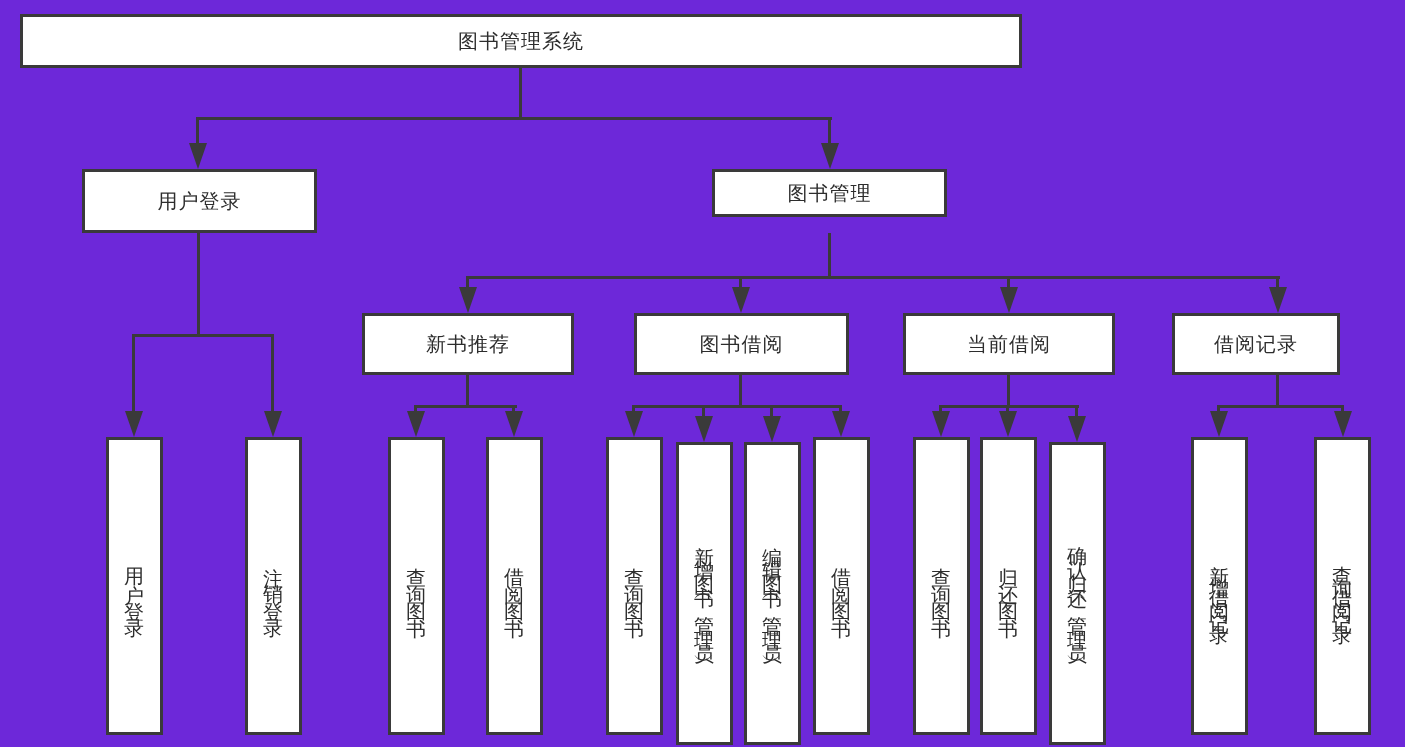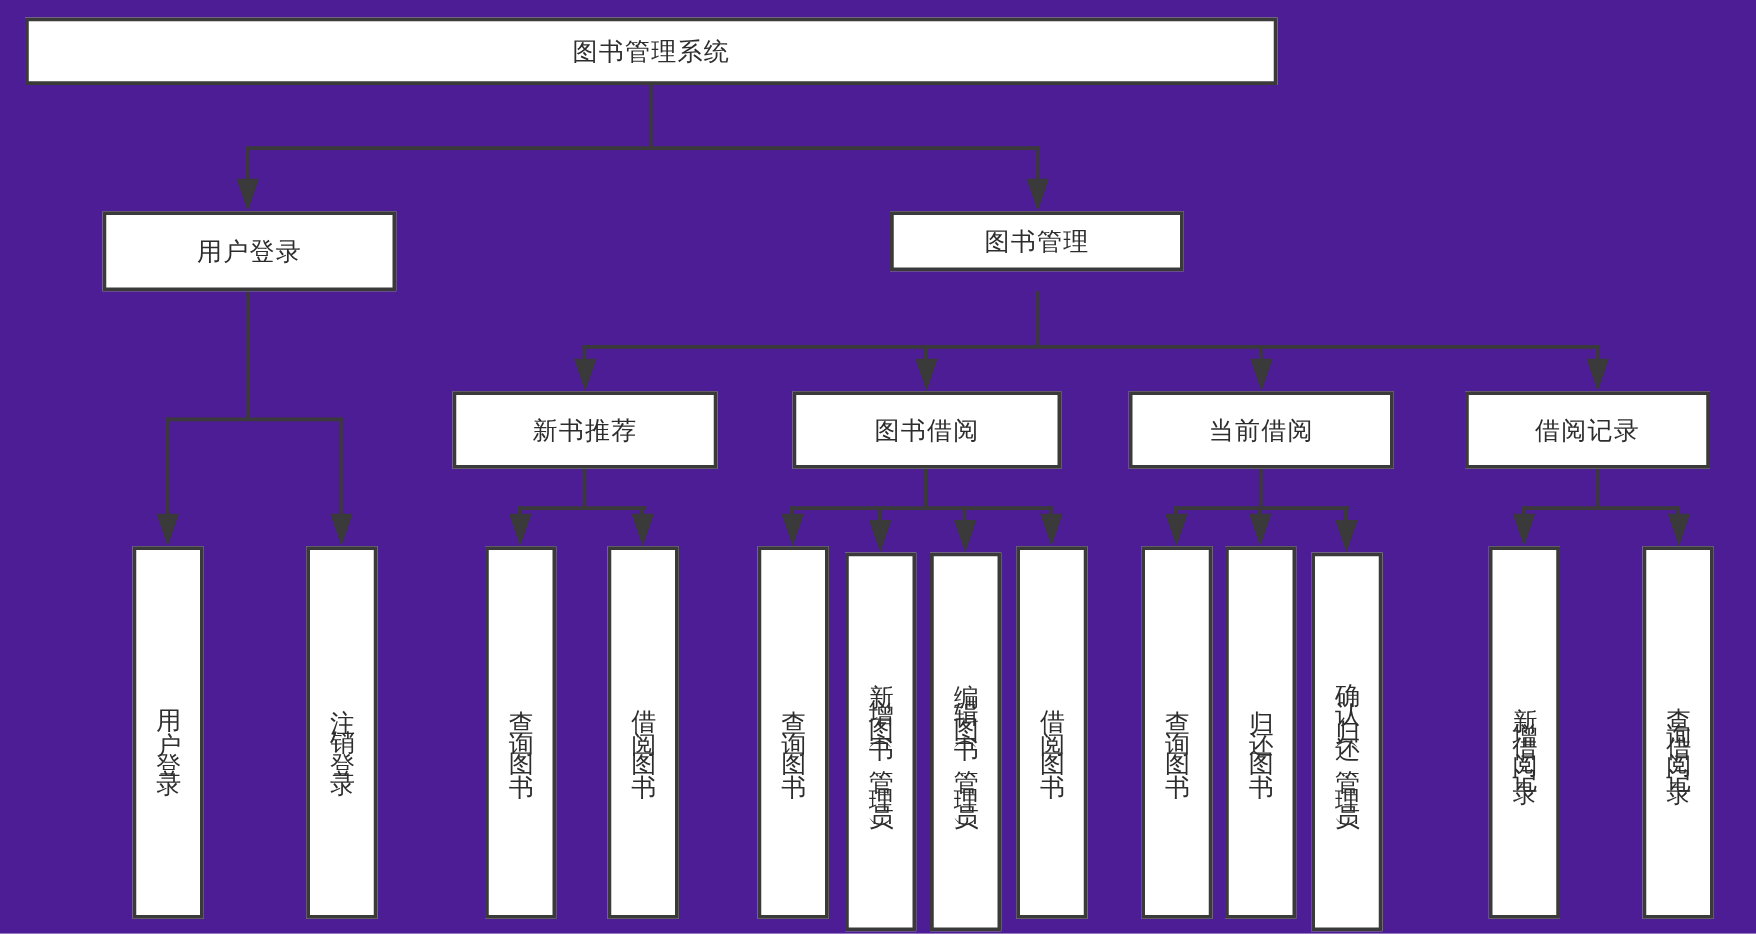--- a/index.html
+++ b/index.html
@@ -4,21 +4,21 @@
 <style>
   :root{
     --line:#3a3a3a;
     --text:#2d2d2d;
     --wm:#b0b0b0;
   }
   html,body{margin:0;padding:0;background:#fff;}
   #canvas{
     position:relative;
     width:1405px;height:747px;
-    background:#4c1d95;
+    background:#6d28d9;
     font-family:"Liberation Sans","DejaVu Sans",sans-serif;
     color:var(--text);
     overflow:hidden;
   }
   .box{
     position:absolute;
     box-sizing:border-box;
     border:3px solid var(--line);
     background:#fff;
     display:flex;
@@ -73,21 +73,21 @@
 
   <div class="box" style="left:634px;top:313px;width:215px;height:62px;">
     <span>图书借阅</span>
   </div>
   <div class="box" style="left:362px;top:313px;width:212px;height:62px;">
     <span>新书推荐</span>
   </div>
   <div class="box" style="left:903px;top:313px;width:212px;height:62px;">
     <span>当前借阅</span>
   </div>
-  <div class="box" style="left:1172px;top:313px;width:196px;height:62px;">
+  <div class="box" style="left:1172px;top:313px;width:168px;height:62px;">
     <span>借阅记录</span>
   </div>
 
   <div class="box vert" style="left:106px;top:437px;width:57px;height:298px;">
     <span>用户登录</span>
   </div>
   <div class="box vert" style="left:245px;top:437px;width:57px;height:298px;">
     <span>注销登录</span>
   </div>
 

